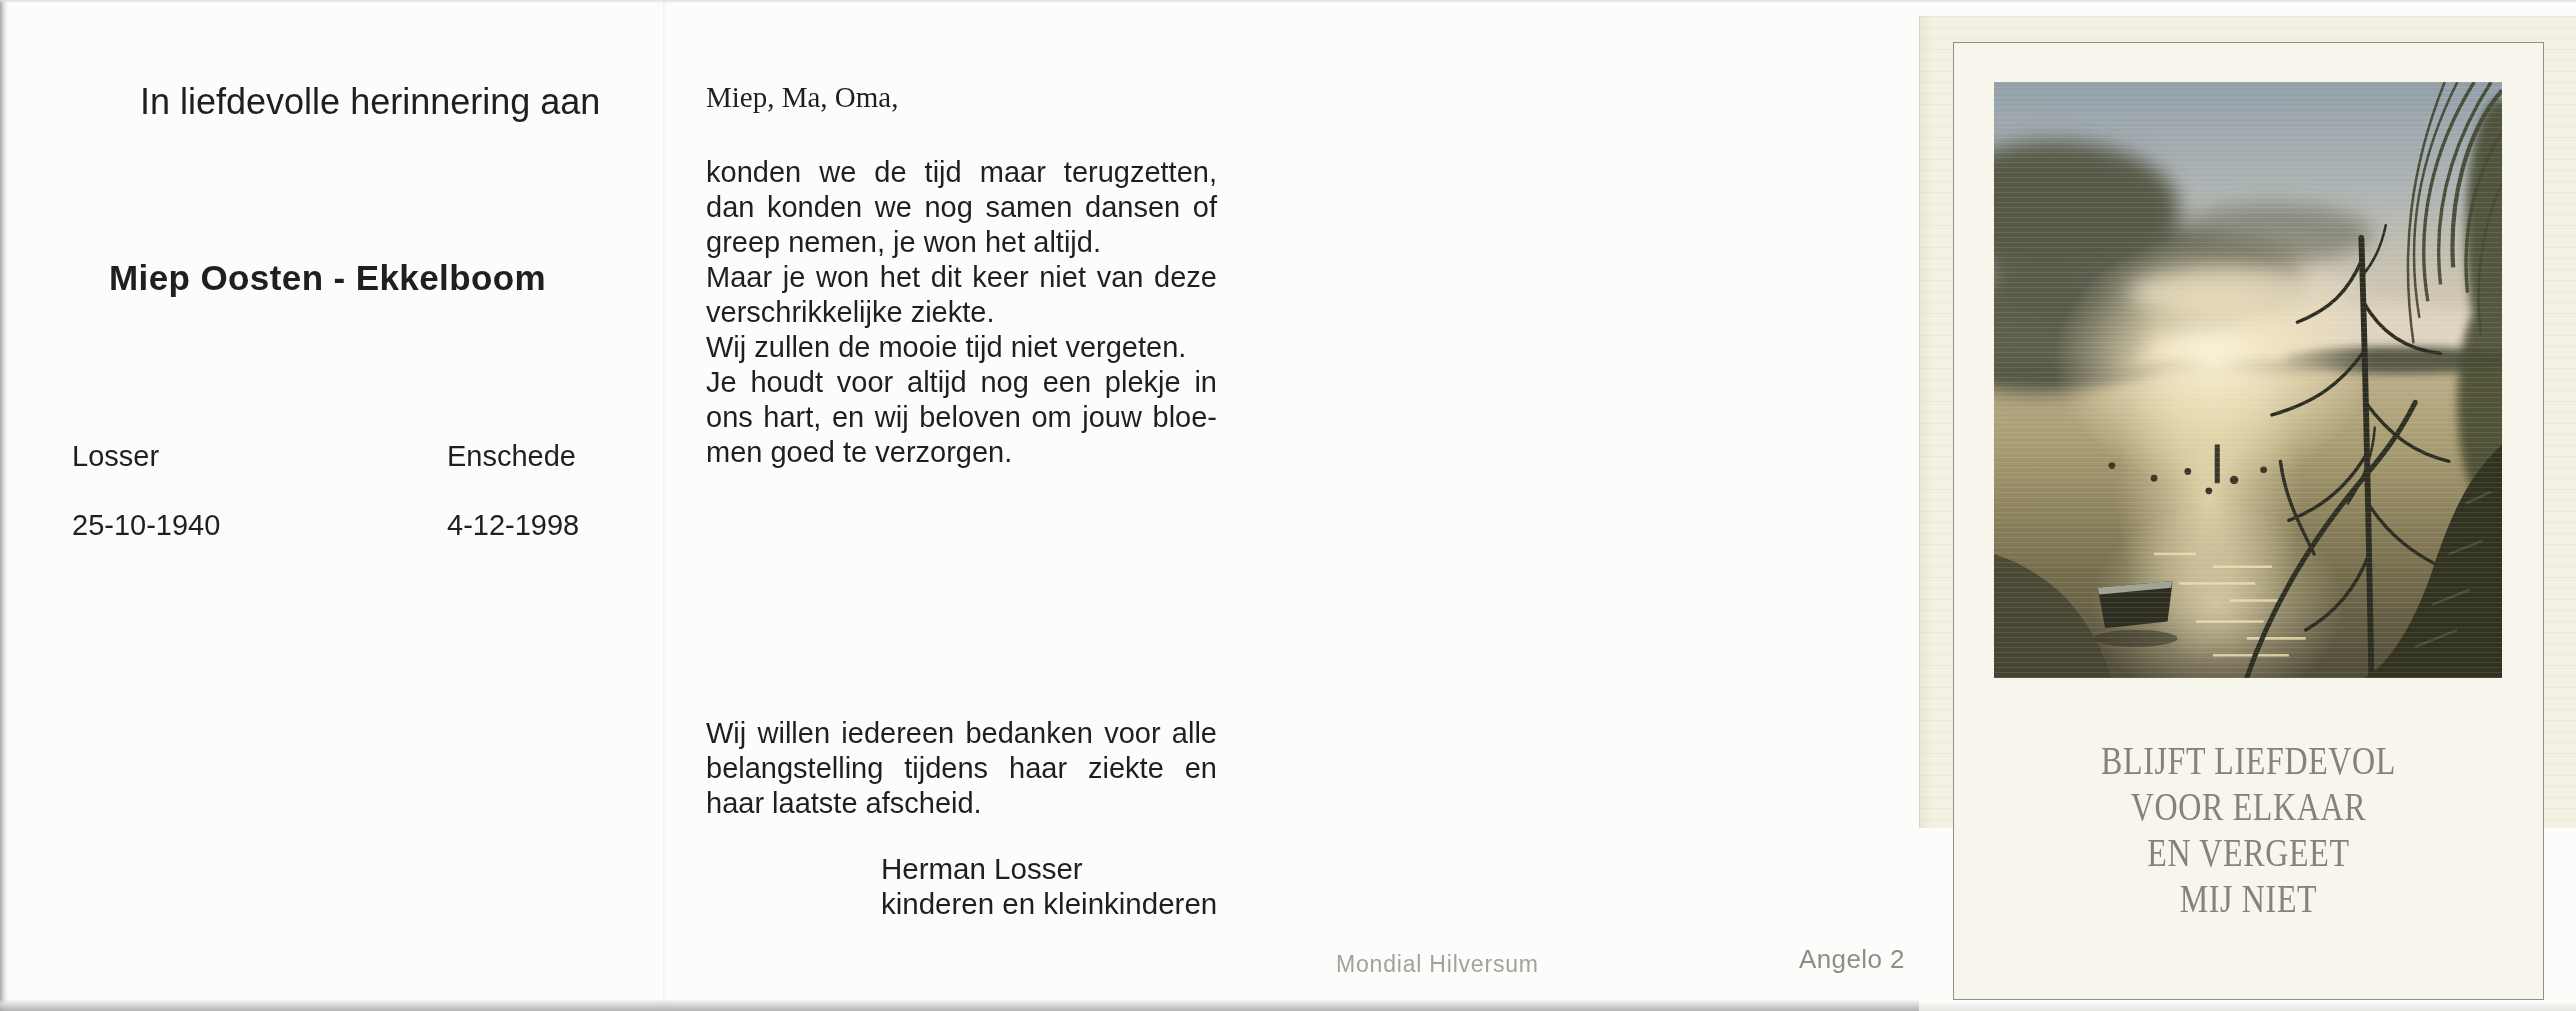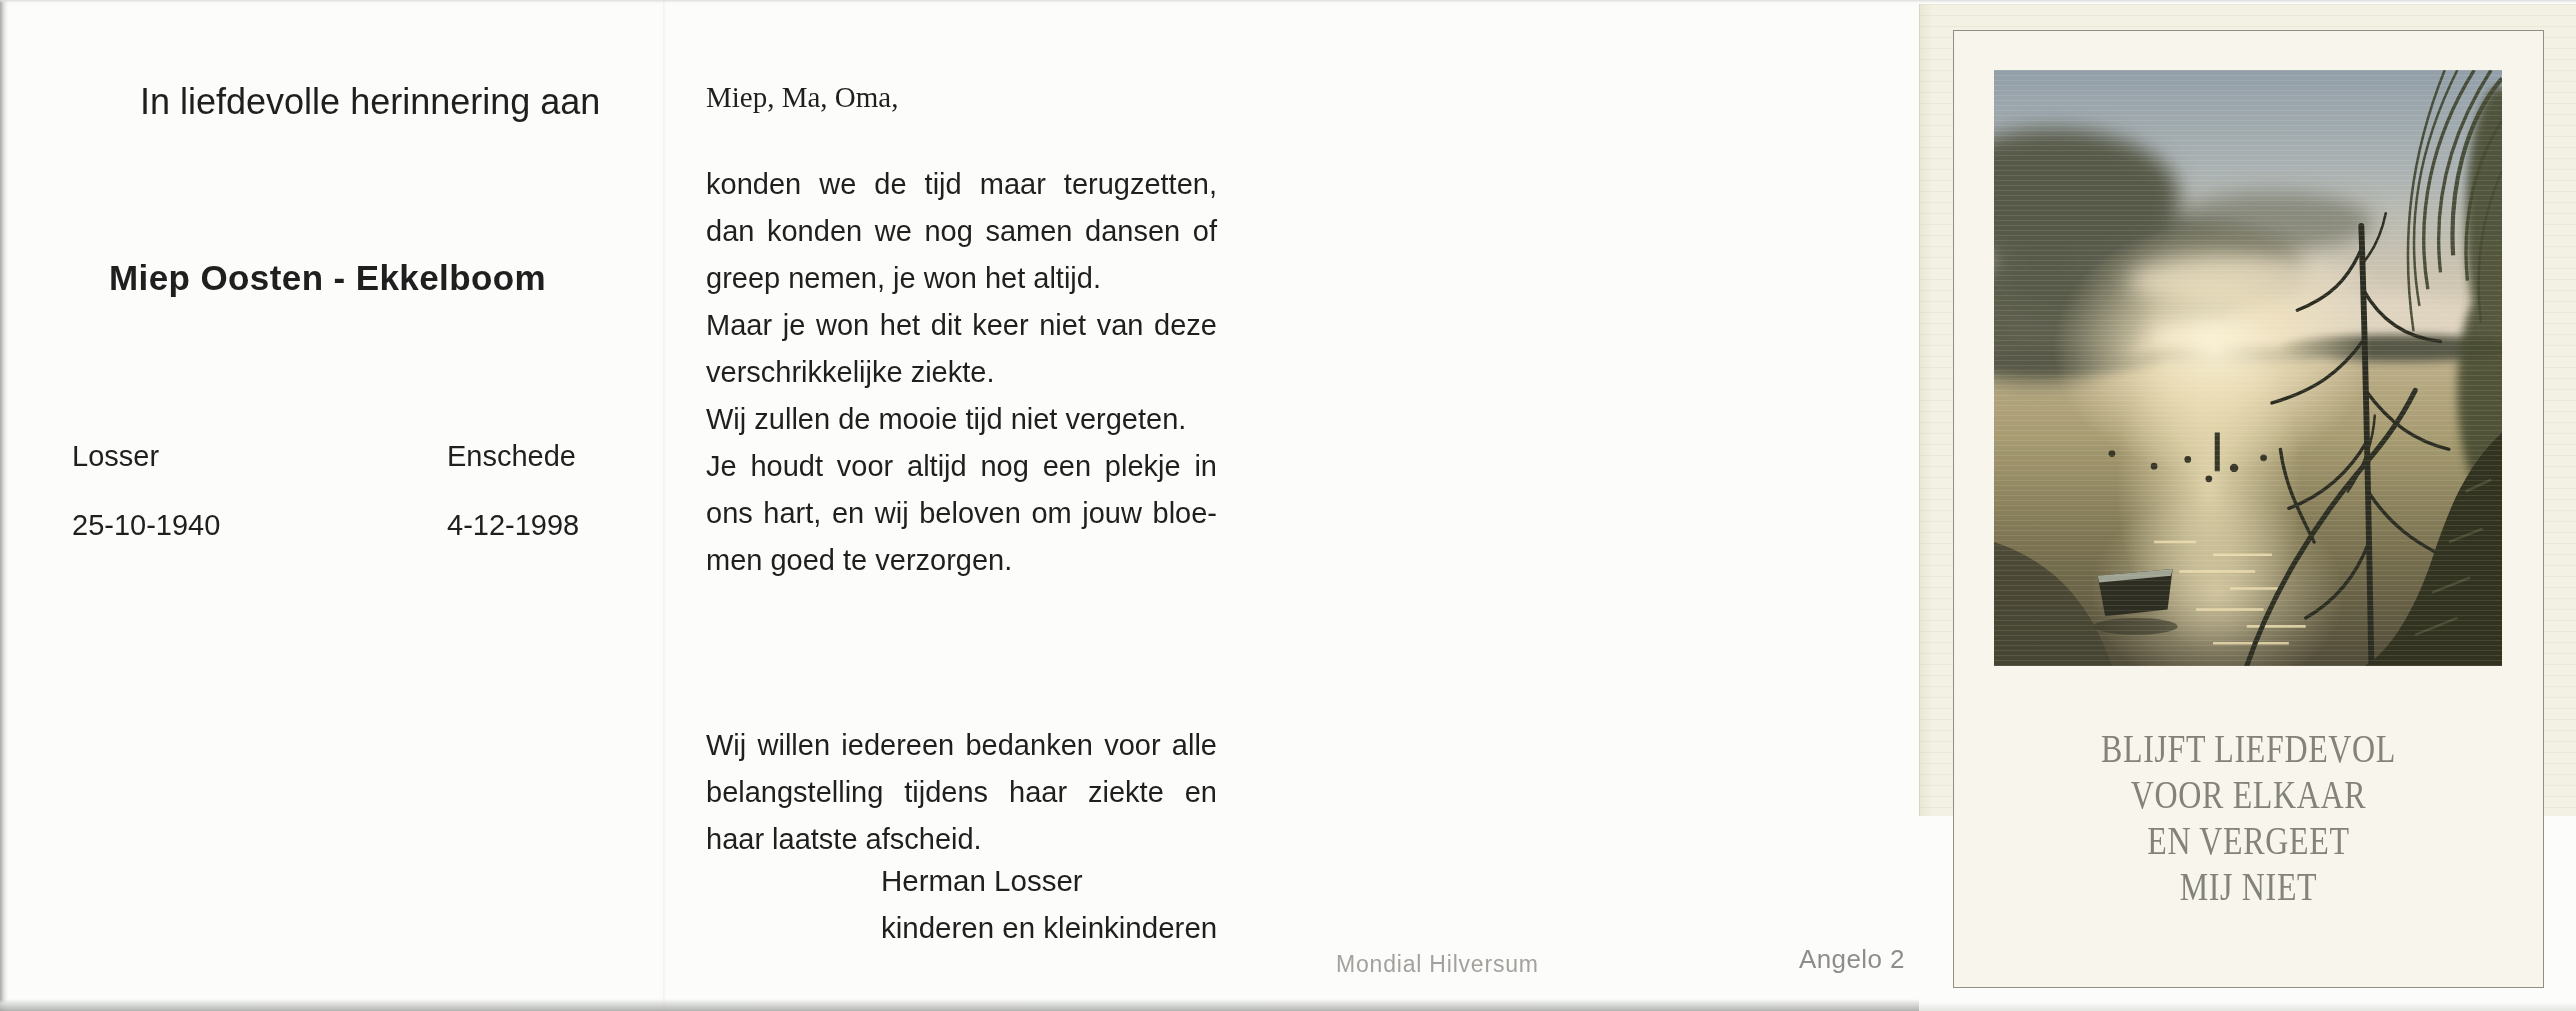--- a/index.html
+++ b/index.html
@@ -19,28 +19,28 @@
   .intro{left:140px;top:81px;font-size:36px;}
   .name{left:109px;top:258px;font-size:35px;font-weight:bold;letter-spacing:0.4px;}
   .place-birth{left:72px;top:440px;font-size:29px;}
   .place-death{left:447px;top:440px;font-size:29px;}
   .date-birth{left:72px;top:509px;font-size:29px;}
   .date-death{left:447px;top:509px;font-size:29px;}
   
   .salutation{left:706px;top:81px;font-size:29px;font-family:Liberation Serif, serif;}
   .poem{left:706px;top:155px;width:511px;font-size:29px;line-height:35px;}
   .thanks{left:706px;top:716px;width:511px;font-size:29px;line-height:35px;}
-  .ln{display:block;height:35px;white-space:nowrap;margin-top:12px;}
+  .ln{display:block;height:35px;white-space:nowrap;}
   .ln.j{white-space:normal;text-align:justify;text-align-last:justify;}
   .signature{left:881px;top:851px;font-size:29.5px;line-height:35px;}
   
   .imprint-printer{left:1336px;top:951px;font-size:23px;color:#a3a19d;letter-spacing:0.8px;}
   .imprint-series{left:1799px;top:944px;font-size:26px;color:#8f8d89;letter-spacing:0.4px;}
   
-  .cover{left:1919px;top:4px;width:657px;height:812px;background:#f3f1e3;
+  .cover{left:1919px;top:16px;width:657px;height:812px;background:#f3f1e3;
     border-left:1.7px solid #d9d6c4;box-sizing:border-box;}
   .cover::before{content:"";position:absolute;inset:0;pointer-events:none;
     background:repeating-linear-gradient(180deg,rgba(186,178,136,.14) 0 0.8px,rgba(0,0,0,0) 0.8px 11px);}
   .cover-edge-shade{position:absolute;left:0;top:0;width:11.8px;height:100%;
     background:linear-gradient(90deg,rgba(150,140,90,.10),rgba(0,0,0,0));}
   .frame{position:absolute;left:33px;top:26px;width:591px;height:958px;
     border:1.7px solid #8f8f85;background:#f8f6ec;box-sizing:border-box;}
   .photo{position:absolute;left:74px;top:66px;width:508px;height:596px;overflow:hidden;}
   .photo::after{content:"";position:absolute;inset:0;pointer-events:none;
     background:repeating-linear-gradient(180deg,rgba(255,250,230,.10) 0 0.8px,rgba(0,0,0,0) 0.8px 5px);}

